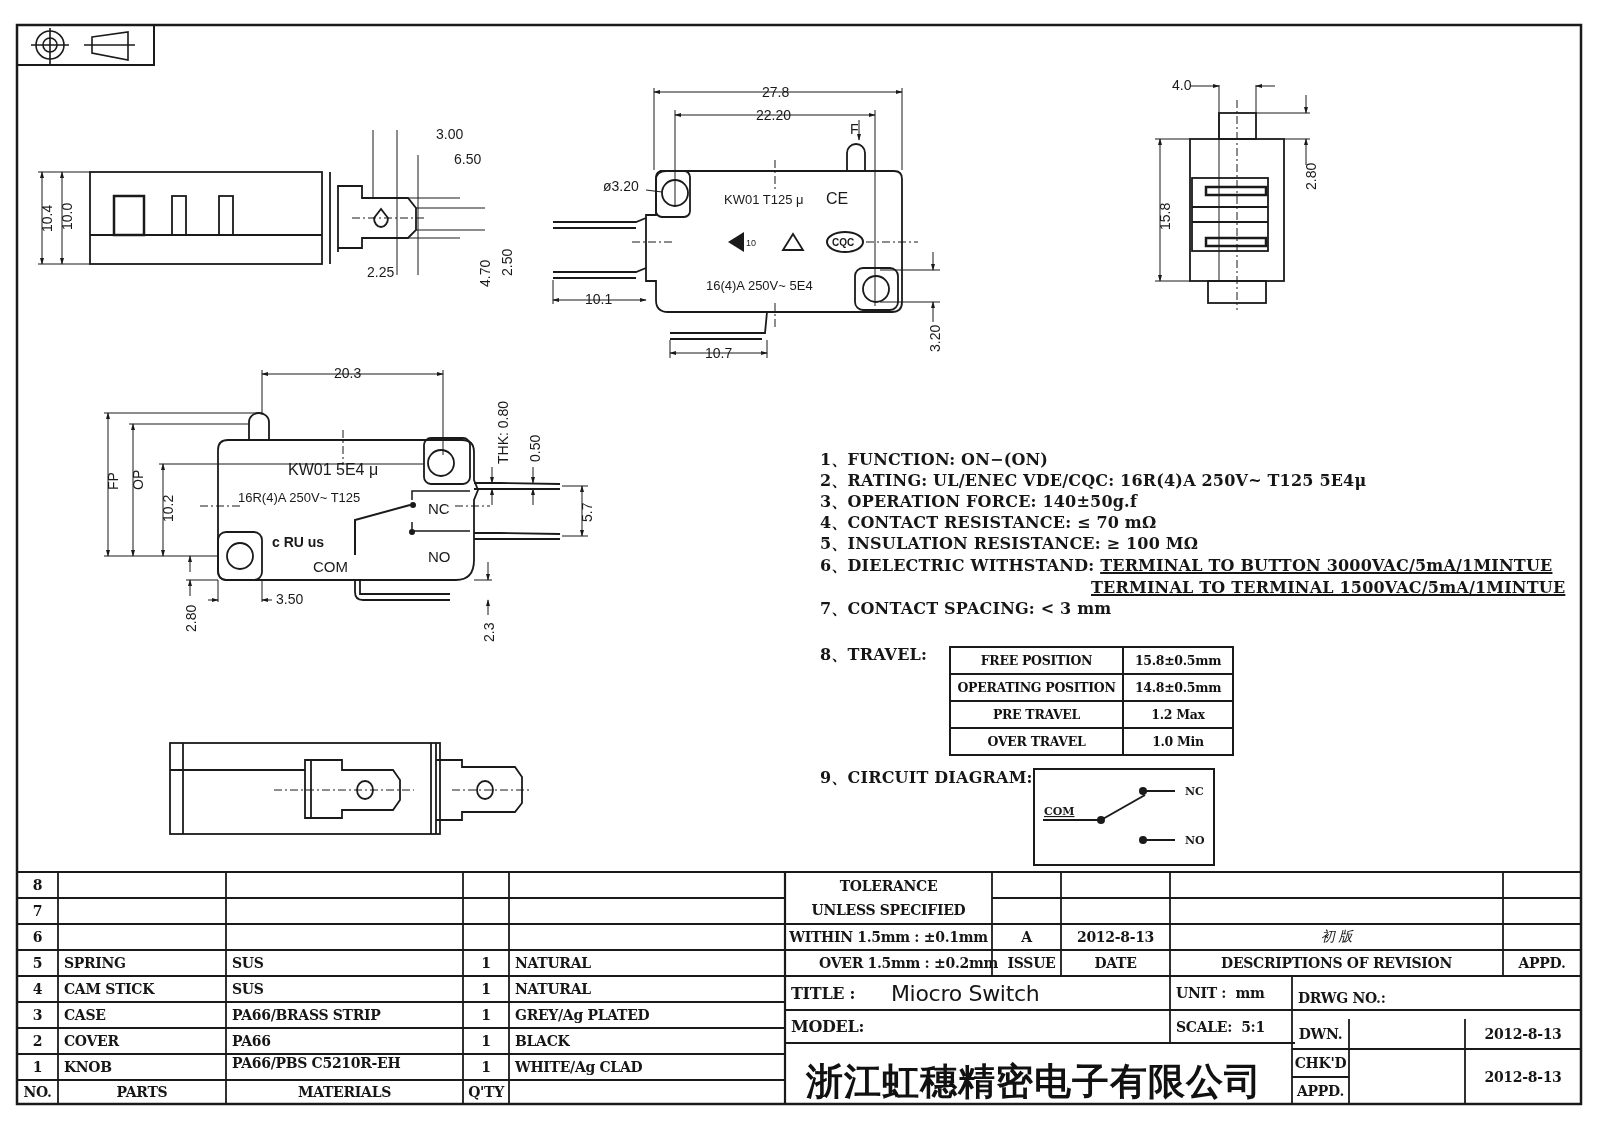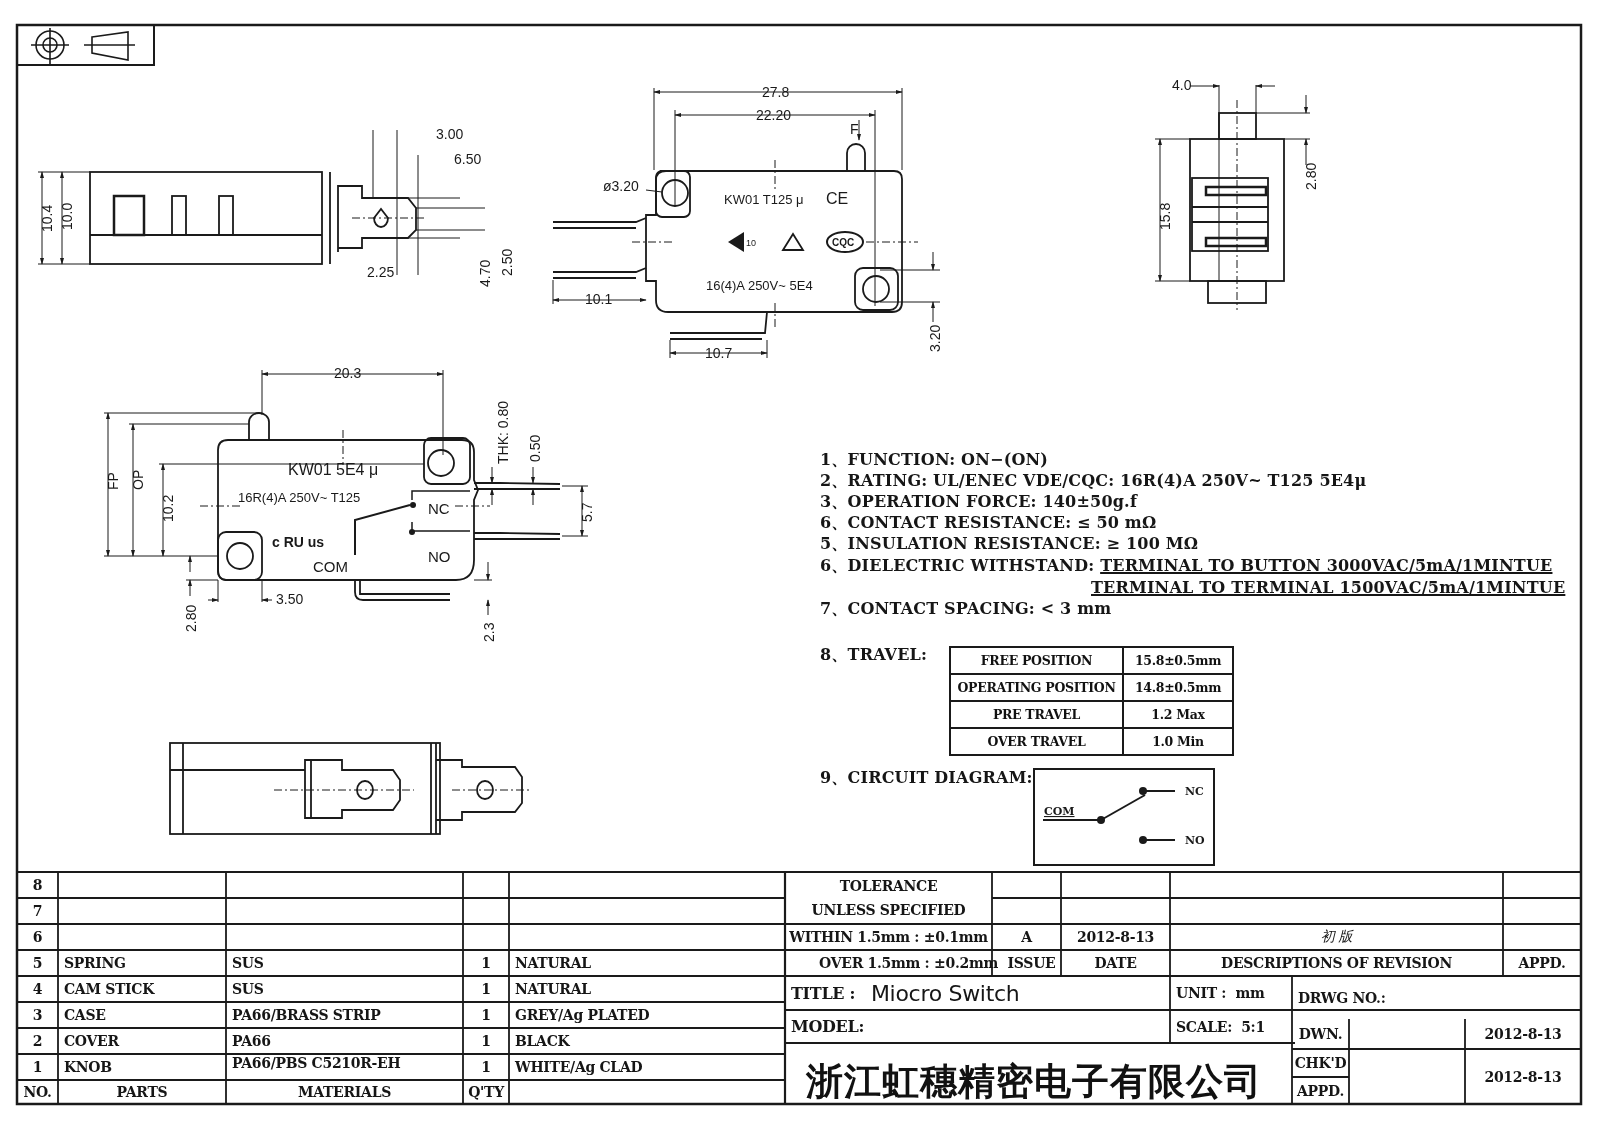--- a/index.html
+++ b/index.html
@@ -11,21 +11,21 @@
           font-size:16px; letter-spacing:0.2px; white-space:nowrap; color:#161616; }
   .u { text-decoration:underline; text-decoration-thickness:2px; }
   .cell { position:absolute; font-family:"DejaVu Serif", serif; font-weight:bold; font-size:14px;
           white-space:nowrap; display:flex; align-items:center; color:#161616; letter-spacing:-0.3px; }
   .center { justify-content:center; }
   .left { padding-left:6px; box-sizing:border-box; }
   .tv { position:absolute; font-family:"DejaVu Serif", serif; font-weight:bold; font-size:12.5px;
         display:flex; align-items:center; justify-content:center; white-space:nowrap; letter-spacing:-0.3px; }
   .dim { font-family:"Liberation Sans", sans-serif; font-size:14px; fill:#1a1a1a; }
   .lbl { font-family:"Liberation Sans", sans-serif; font-size:13px; fill:#1a1a1a; }
-  .title-val { font-family:"DejaVu Sans", sans-serif; font-size:22px; font-weight:normal; }
+  .title-val { font-family:"DejaVu Sans", sans-serif; font-size:22px; font-weight:normal;margin-left:20px; }
   .company { position:absolute; left:806px; top:1057px; font-family:"DejaVu Sans", sans-serif;
              font-weight:bold; font-size:37px; letter-spacing:1px; white-space:nowrap; }
 </style>
 </head>
 <body>
 
 <div id="sheet">
 
 <svg class="abs" style="left:0;top:0" width="1600" height="1131">
   <defs>
@@ -299,21 +299,21 @@
     <line x1="1349" y1="1019" x2="1349" y2="1104"></line>
     <line x1="1465" y1="1019" x2="1465" y2="1104"></line>
     <line x1="1292" y1="1049" x2="1581" y2="1049"></line>
     <line x1="1292" y1="1077" x2="1349" y2="1077"></line>
   </g>
 </svg>
 
 <div class="spec" style="top:450px">1、FUNCTION: ON−(ON)</div>
 <div class="spec" style="top:471px">2、RATING:  UL/ENEC  VDE/CQC:    16R(4)A  250V~  T125  5E4μ</div>
 <div class="spec" style="top:492px">3、OPERATION  FORCE: 140±50g.f</div>
-<div class="spec" style="top:513px">6、CONTACT  RESISTANCE: ≤  50  mΩ</div>
+<div class="spec" style="top:513px">4、CONTACT  RESISTANCE: ≤  70  mΩ</div>
 <div class="spec" style="top:534px">5、INSULATION  RESISTANCE: ≥  100  MΩ</div>
 <div class="spec" style="top:556px">
   <span>6、DIELECTRIC  WITHSTAND: </span><span class="u">TERMINAL  TO  BUTTON  3000VAC/5mA/1MINTUE</span>
 </div>
 <div class="spec u" style="top:578px;left:1091px">TERMINAL  TO  TERMINAL  1500VAC/5mA/1MINTUE</div>
 <div class="spec" style="top:599px">7、CONTACT  SPACING: &lt;  3  mm</div>
 
 <div class="spec" style="top:645px">8、TRAVEL:</div>
 <div class="tv" style="left:950px;top:647px;width:173px;height:27px">FREE  POSITION</div>
 <div class="tv" style="left:1123px;top:647px;width:110px;height:27px">15.8±0.5mm</div>

